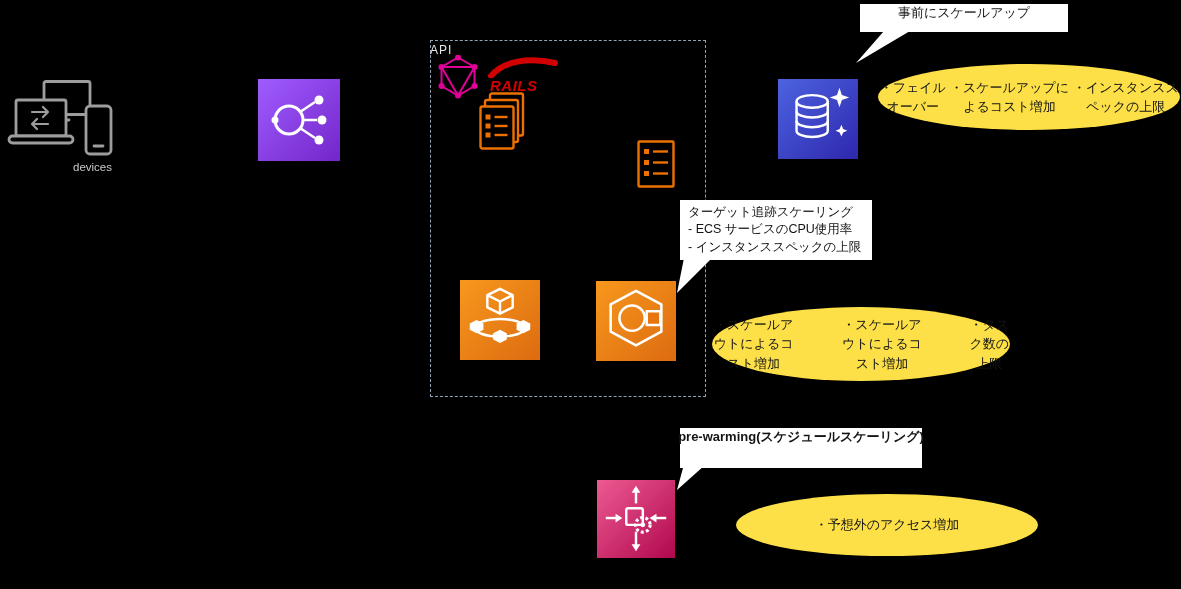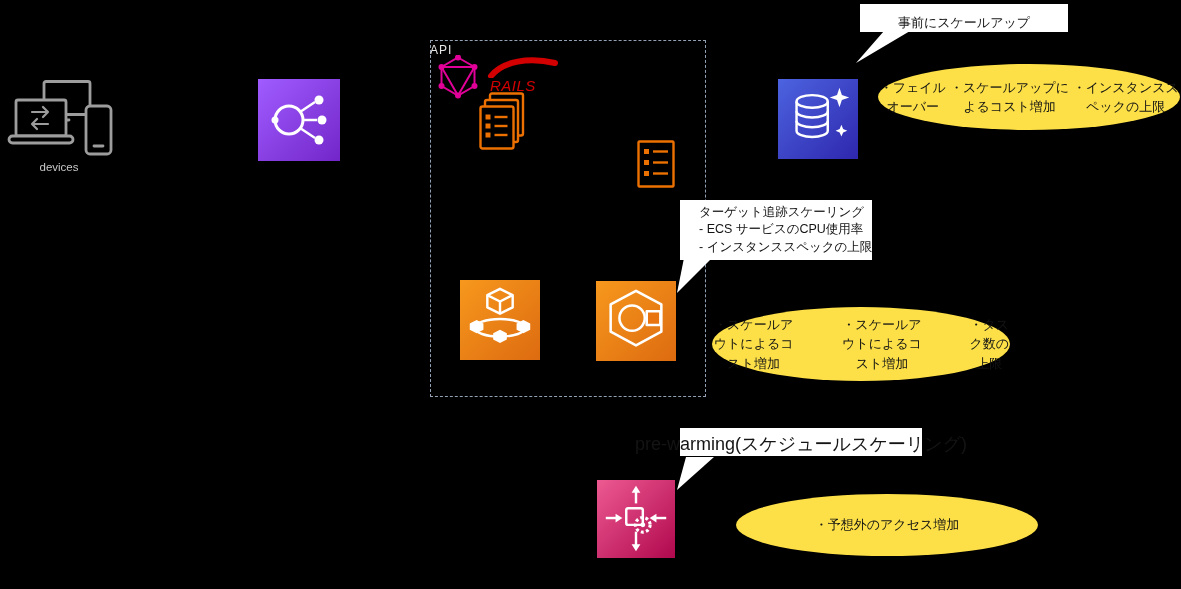--- a/index.html
+++ b/index.html
@@ -12,50 +12,50 @@
     font-family: "Liberation Sans", sans-serif;
   }
 
   .aws-icon { position: absolute; display: flex; align-items: center; justify-content: center; }
   .grad-purple { background: linear-gradient(135deg, #A05CFF 0%, #7226C9 100%); }
   .grad-orange { background: linear-gradient(135deg, #F7981D 0%, #DD6B10 100%); }
   .grad-blue   { background: linear-gradient(135deg, #4C63E0 0%, #2E27AD 100%); }
   .grad-pink   { background: linear-gradient(135deg, #ED5A92 0%, #B0084D 100%); }
 
   .pos-devices { position: absolute; left: 6px; top: 80px; }
-  .devices-label { position: absolute; left: 6px; top: 161px; width: 106px; text-align: center;
+  .devices-label { position: absolute; left: 6px; top: 161px; width: 106px; text-align: right;
     color: #c9c9c9; font-size: 11.5px; }
 
   .pos-elb { left: 258px; top: 79px; width: 82px; height: 82px; }
 
   .api-box { position: absolute; left: 430px; top: 40px; width: 276px; height: 357px;
     border: 1px dashed #93a1b5; }
   .api-label { position: absolute; left: 430px; top: 43px; width: 276px; text-align: left;
     color: #e6e6e6; font-size: 12px; letter-spacing: 1px; }
 
   .pos-graphql { position: absolute; left: 438px; top: 55px; }
   .pos-rails { position: absolute; left: 487px; top: 56px; width: 72px; height: 38px; }
   .rails-swoosh { position: absolute; left: 0; top: 0; }
-  .rails-label { position: absolute; left: 3px; bottom: 0; color: #D30001; font-weight: normal;
+  .rails-label { position: absolute; left: 3px; bottom: 0; color: #D30001; font-weight: bold;
     font-style: italic; font-size: 15px; letter-spacing: 0.5px; }
   .pos-docs { position: absolute; left: 479px; top: 92px; }
   .pos-list { position: absolute; left: 637px; top: 140px; }
 
   .pos-fargate { left: 460px; top: 280px; width: 80px; height: 80px; }
   .pos-ecs { left: 596px; top: 281px; width: 80px; height: 80px; }
   .pos-aurora { left: 778px; top: 79px; width: 80px; height: 80px; }
   .pos-asg { left: 597px; top: 480px; width: 78px; height: 78px; }
 
   .callout { position: absolute; background: #fff; color: #141414; display: flex;
-    align-items: flex-end; justify-content: center; white-space: nowrap; }
+    align-items: flex-start; justify-content: center; white-space: nowrap; }
   .callout-top { left: 860px; top: 4px; width: 208px; height: 28px; font-size: 13px; }
   .callout-mid { left: 680px; top: 200px; width: 192px; height: 60px; flex-direction: column;
-    align-items: flex-start; justify-content: center; padding: 4px 19px; font-size: 12.5px;
+    align-items: flex-start; justify-content: center; padding: 4px 8px; font-size: 12.5px;
     line-height: 1.4; }
-  .callout-bottom { left: 680px; top: 428px; width: 242px; height: 28px; font-size: 18px; }
+  .callout-bottom { left: 680px; top: 428px; width: 242px; height: 40px; font-size: 13px; font-weight: bold; }
 
   .issue { position: absolute; background: #fde047; border-radius: 50%; display: flex;
     align-items: center; justify-content: center; color: #141414;
     font-size: 13px; line-height: 1.5; text-align: center; }
   .issue-db { left: 878px; top: 64px; width: 302px; height: 66px; }
   .issue-ecs { left: 712px; top: 307px; width: 298px; height: 74px; gap: 45px; }
   .issue-access { left: 736px; top: 494px; width: 302px; height: 62px; }
 
   .tails { position: absolute; left: 0; top: 0; pointer-events: none; }
 </style>

